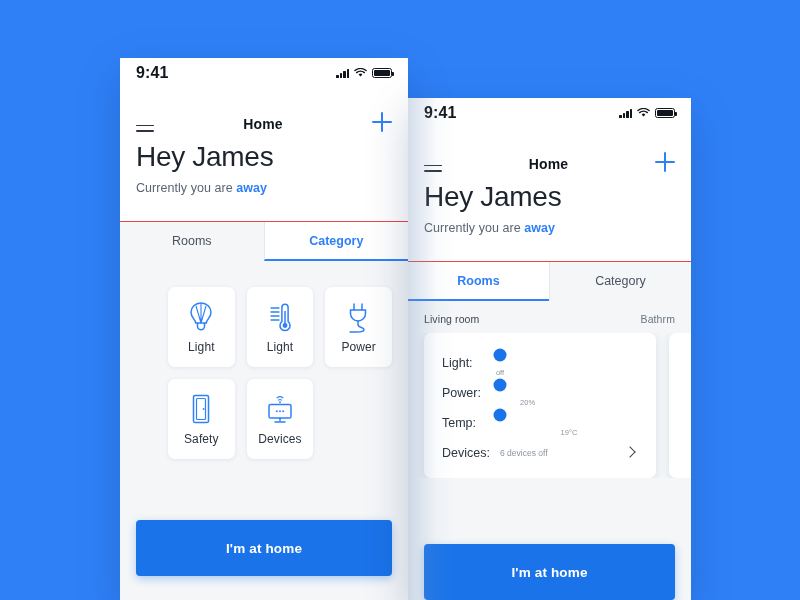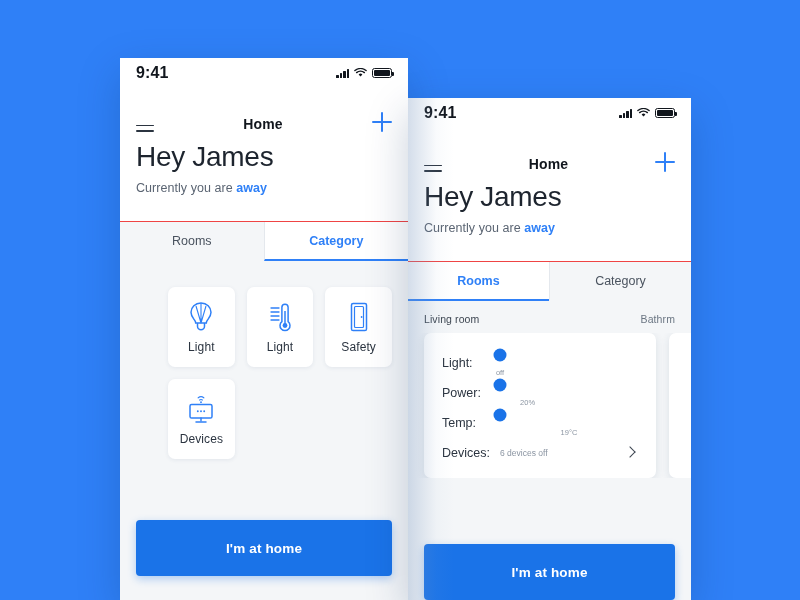--- a/index.html
+++ b/index.html
@@ -381,20 +381,30 @@
             <path d="M19 3.2 a3.1 3.1 0 0 1 3.1 3.1 v14.4 a5 5 0 1 1-6.2 0 V6.3 A3.1 3.1 0 0 1 19 3.2 Z" stroke="#2f80f7" stroke-width="1.5" fill="none"></path>
             <circle cx="19" cy="24.5" r="2.4" fill="#2f80f7"></circle>
             <path d="M19 10 v13" stroke="#2f80f7" stroke-width="1.5"></path>
             <path d="M5 7 h8 M5 11 h8 M5 15 h8 M5 19 h8" stroke="#2f80f7" stroke-width="1.3" stroke-linecap="round"></path>
           </svg>
         </span>
         <span class="lbl">Light</span>
       </div>
 
 
+      <div class="cat-card">
+        <span class="ic">
+          <svg width="28" height="32" viewBox="0 0 28 32">
+            <path d="M9 3 v6 M17 3 v6" stroke="#2f80f7" stroke-width="1.5" stroke-linecap="round"></path>
+            <path d="M5.5 9 h15 v3.5 a7.5 7.5 0 0 1-15 0 Z" stroke="#2f80f7" stroke-width="1.5" fill="none"></path>
+            <path d="M13 20 v3.5 c0 3.5 6 2.5 6 5 s-4 2.5-7 2.5 H5" stroke="#2f80f7" stroke-width="1.5" fill="none" stroke-linecap="round"></path>
+          </svg>
+        </span>
+        <span class="lbl">Power</span>
+      </div>
 
       <div class="cat-card">
         <span class="ic">
           <svg width="22" height="32" viewBox="0 0 22 32">
             <rect x="3.5" y="2.5" width="15" height="27" rx="1.6" stroke="#2f80f7" stroke-width="1.5" fill="none"></rect>
             <rect x="6.5" y="5.5" width="9" height="21" rx="1" stroke="#2f80f7" stroke-width="1.2" fill="none"></rect>
             <circle cx="13.6" cy="16" r="0.9" fill="#2f80f7"></circle>
           </svg>
         </span>
         <span class="lbl">Safety</span>

